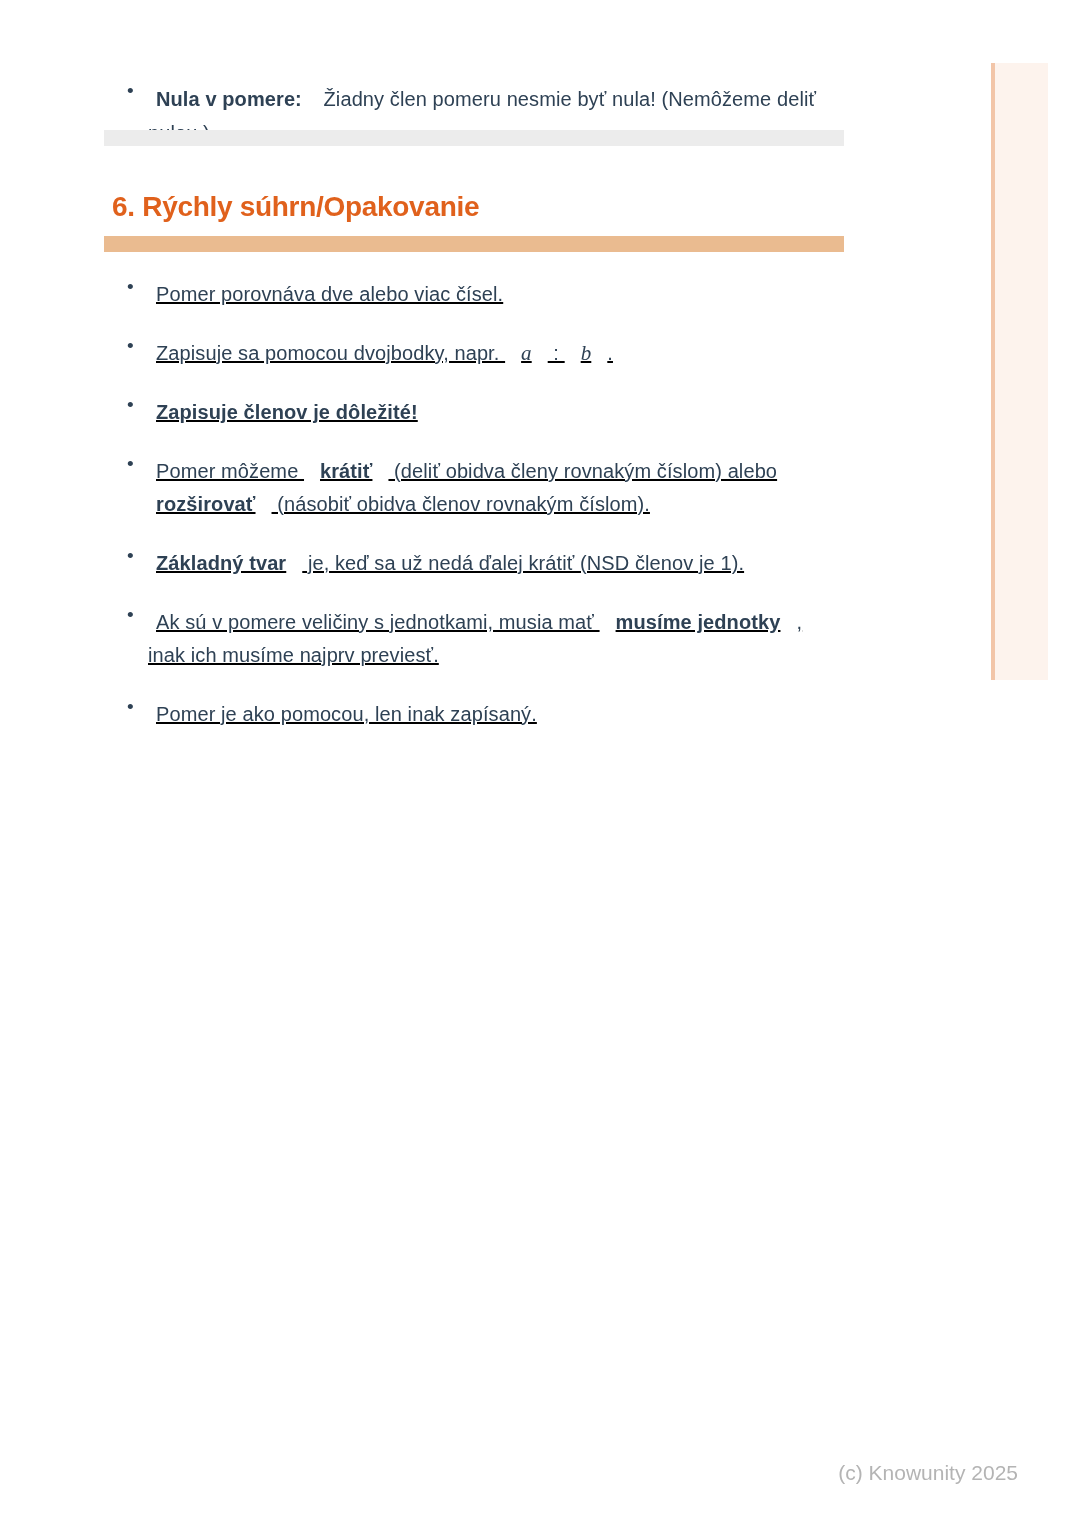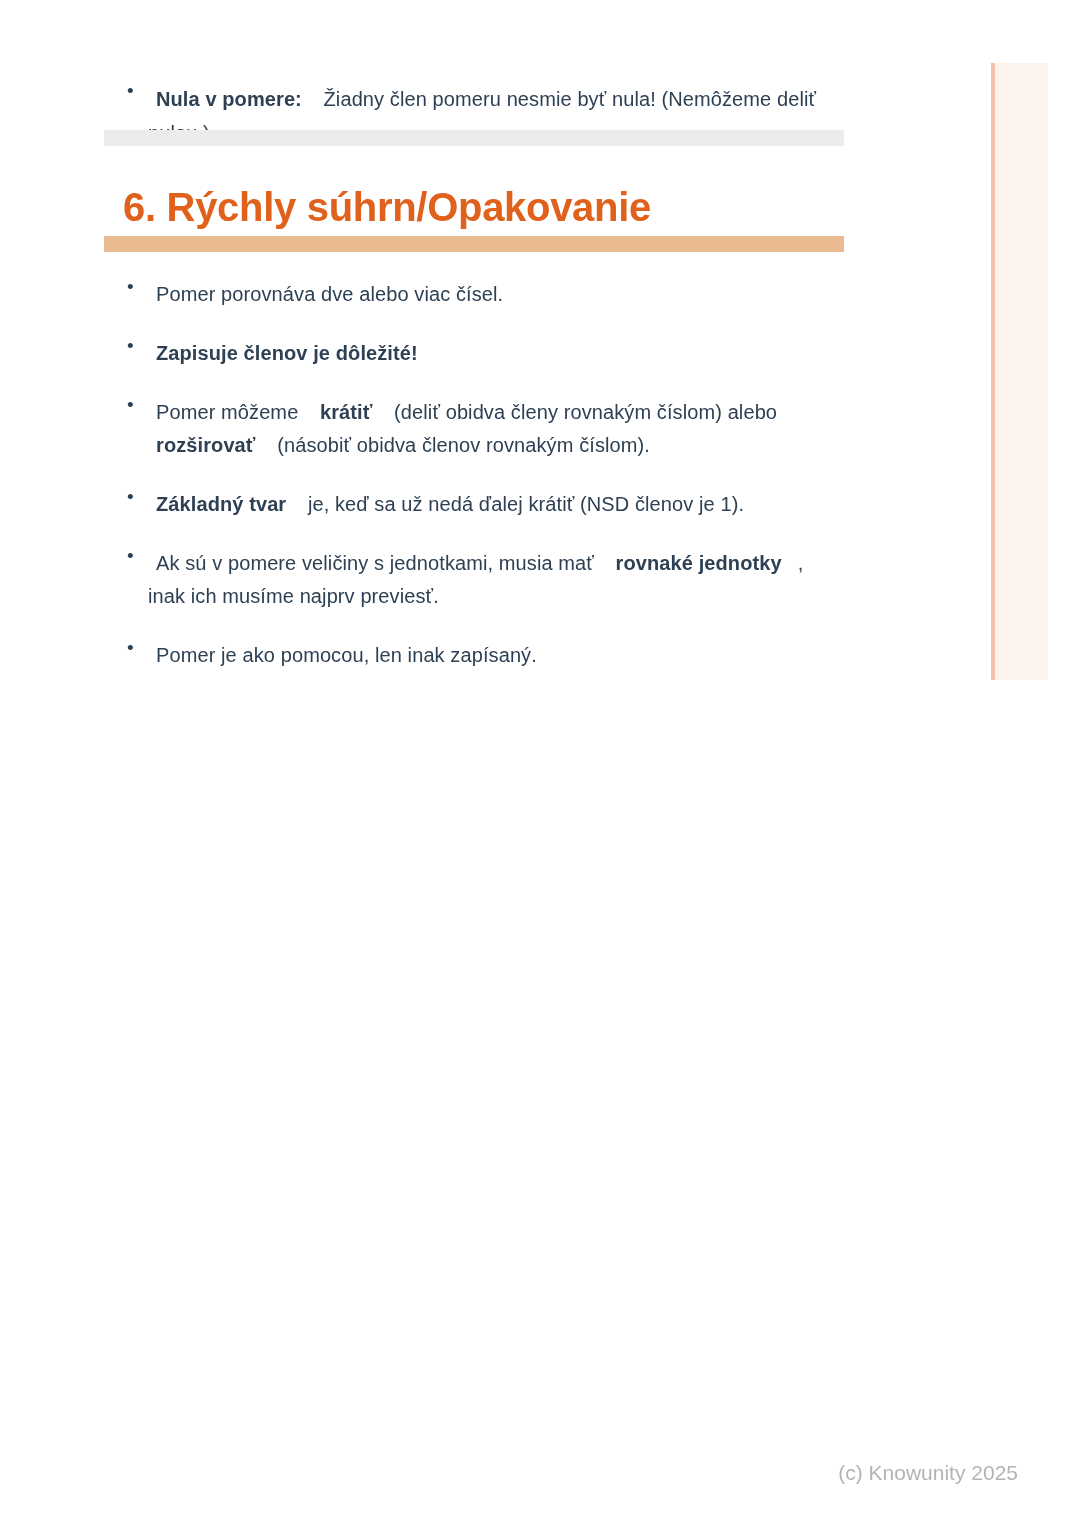--- a/index.html
+++ b/index.html
@@ -78,40 +78,40 @@
     position: absolute;
     left: 0;
     top: 114px;
     width: 740px;
     height: 2px;
     background: var(--c-divider);
   }
 
   .section-title {
     position: absolute;
-    left: 11px;
+    left: 0;
     top: 160px;
     width: 740px;
-    font-size: 40px;
+    font-size: 28px;
     font-weight: 700;
     line-height: 46px;
     color: var(--c-heading);
     letter-spacing: -0.3px;
   }
 
   .title-rule {
     position: absolute;
     left: 0;
     top: 220px;
     width: 740px;
     height: 4px;
     background: var(--c-heading-rule);
   }
 
-  #summary-list { top: 246px; }
+  #summary-list { top: 246px; text-decoration: underline; }
 
   .footer {
     position: absolute;
     top: 1440px;
     right: 70px;
     font-size: 21px;
     line-height: 18px;
     color: var(--c-footer);
   }
 </style>
@@ -129,24 +129,25 @@
       </ul>
 
     <div class="divider"></div>
 
     <h2 class="section-title">6. Rýchly súhrn/Opakovanie</h2>
 
     <div class="title-rule"></div>
 
     <ul class="bullet-list" id="summary-list">
         <li><span>Pomer porovnáva dve alebo viac čísel.</span></li>
+        <li><span>Zapisuje sa pomocou dvojbodky, napr. </span><span class="math-italic">a</span><span> : </span><span class="math-italic">b</span><span>.</span></li>
         <li><span class="bold">Zapisuje členov je dôležité!</span></li>
         <li><span>Pomer môžeme </span><span class="bold">krátiť</span><span> (deliť obidva členy rovnakým číslom) alebo </span><span class="bold">rozširovať</span><span> (násobiť obidva členov rovnakým číslom).</span></li>
         <li><span class="bold">Základný tvar</span><span> je, keď sa už nedá ďalej krátiť (NSD členov je 1).</span></li>
-        <li><span>Ak sú v pomere veličiny s jednotkami, musia mať </span><span class="bold">rovnaké jednotky</span><span>, inak ich musíme najprv previesť.</span></li>
+        <li><span>Ak sú v pomere veličiny s jednotkami, musia mať </span><span class="bold">musíme jednotky</span><span>, inak ich musíme najprv previesť.</span></li>
         <li><span>Pomer je ako pomocou, len inak zapísaný.</span></li>
       </ul>
 
   </div>
 
   <div class="footer">(c) Knowunity 2025</div>
 
 </div>
 
 </body></html>

